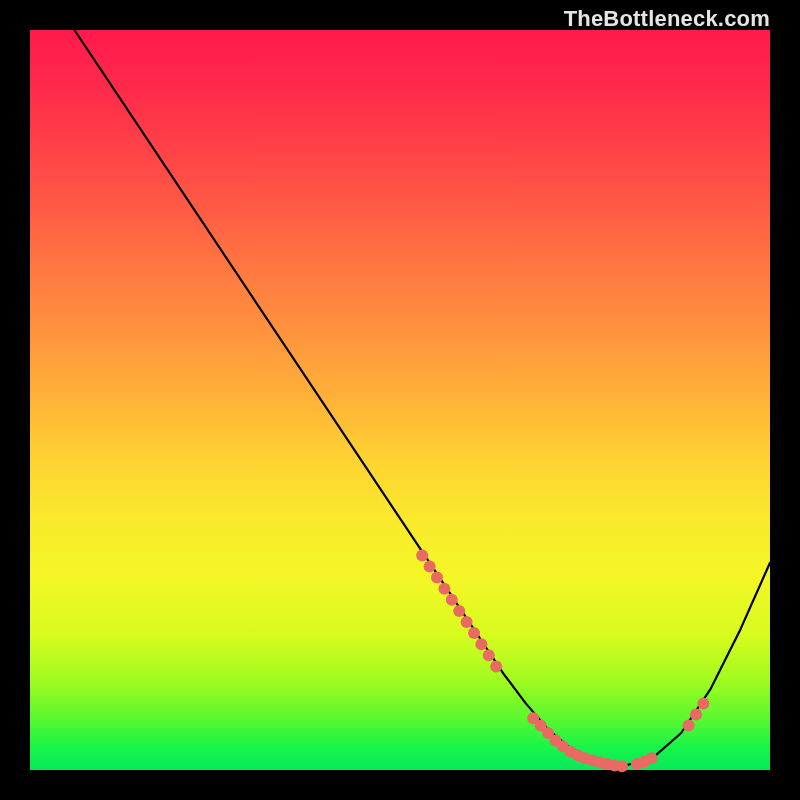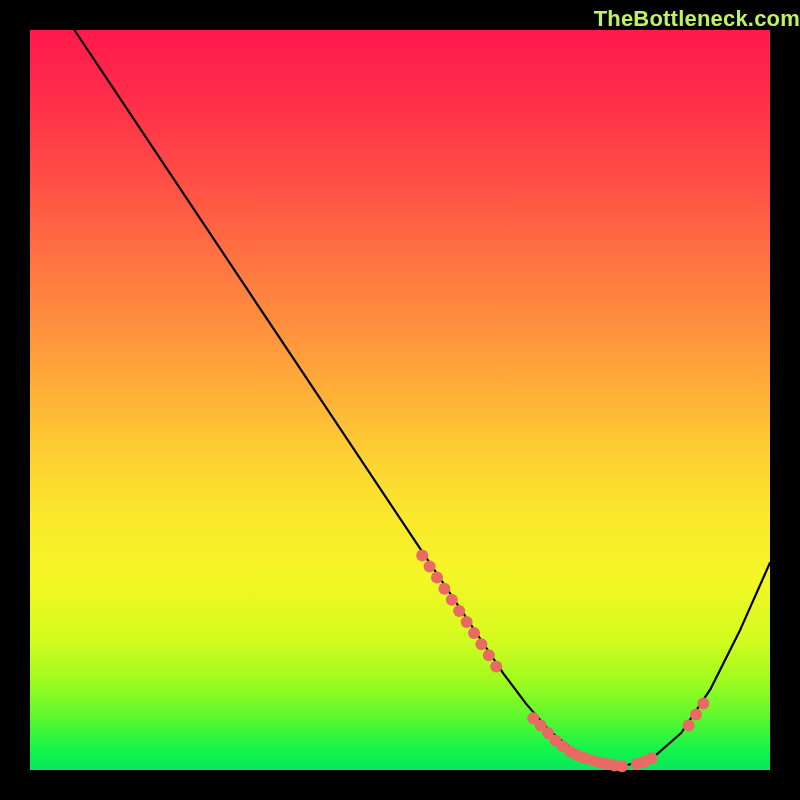--- a/index.html
+++ b/index.html
@@ -13,22 +13,22 @@
   }
   .frame {
     position: relative;
     width: 800px;
     height: 800px;
     background: #000;
   }
   .watermark {
     position: absolute;
     top: 6px;
-    right: 0;
-    color: #bef264;
+    right: 30px;
+    color: #e5e5e5;
     font-size: 22px;
     font-weight: 600;
     letter-spacing: 0.2px;
     user-select: none;
   }
   .plot-area {
     position: absolute;
     left: 30px;
     top: 30px;
     width: 740px;

